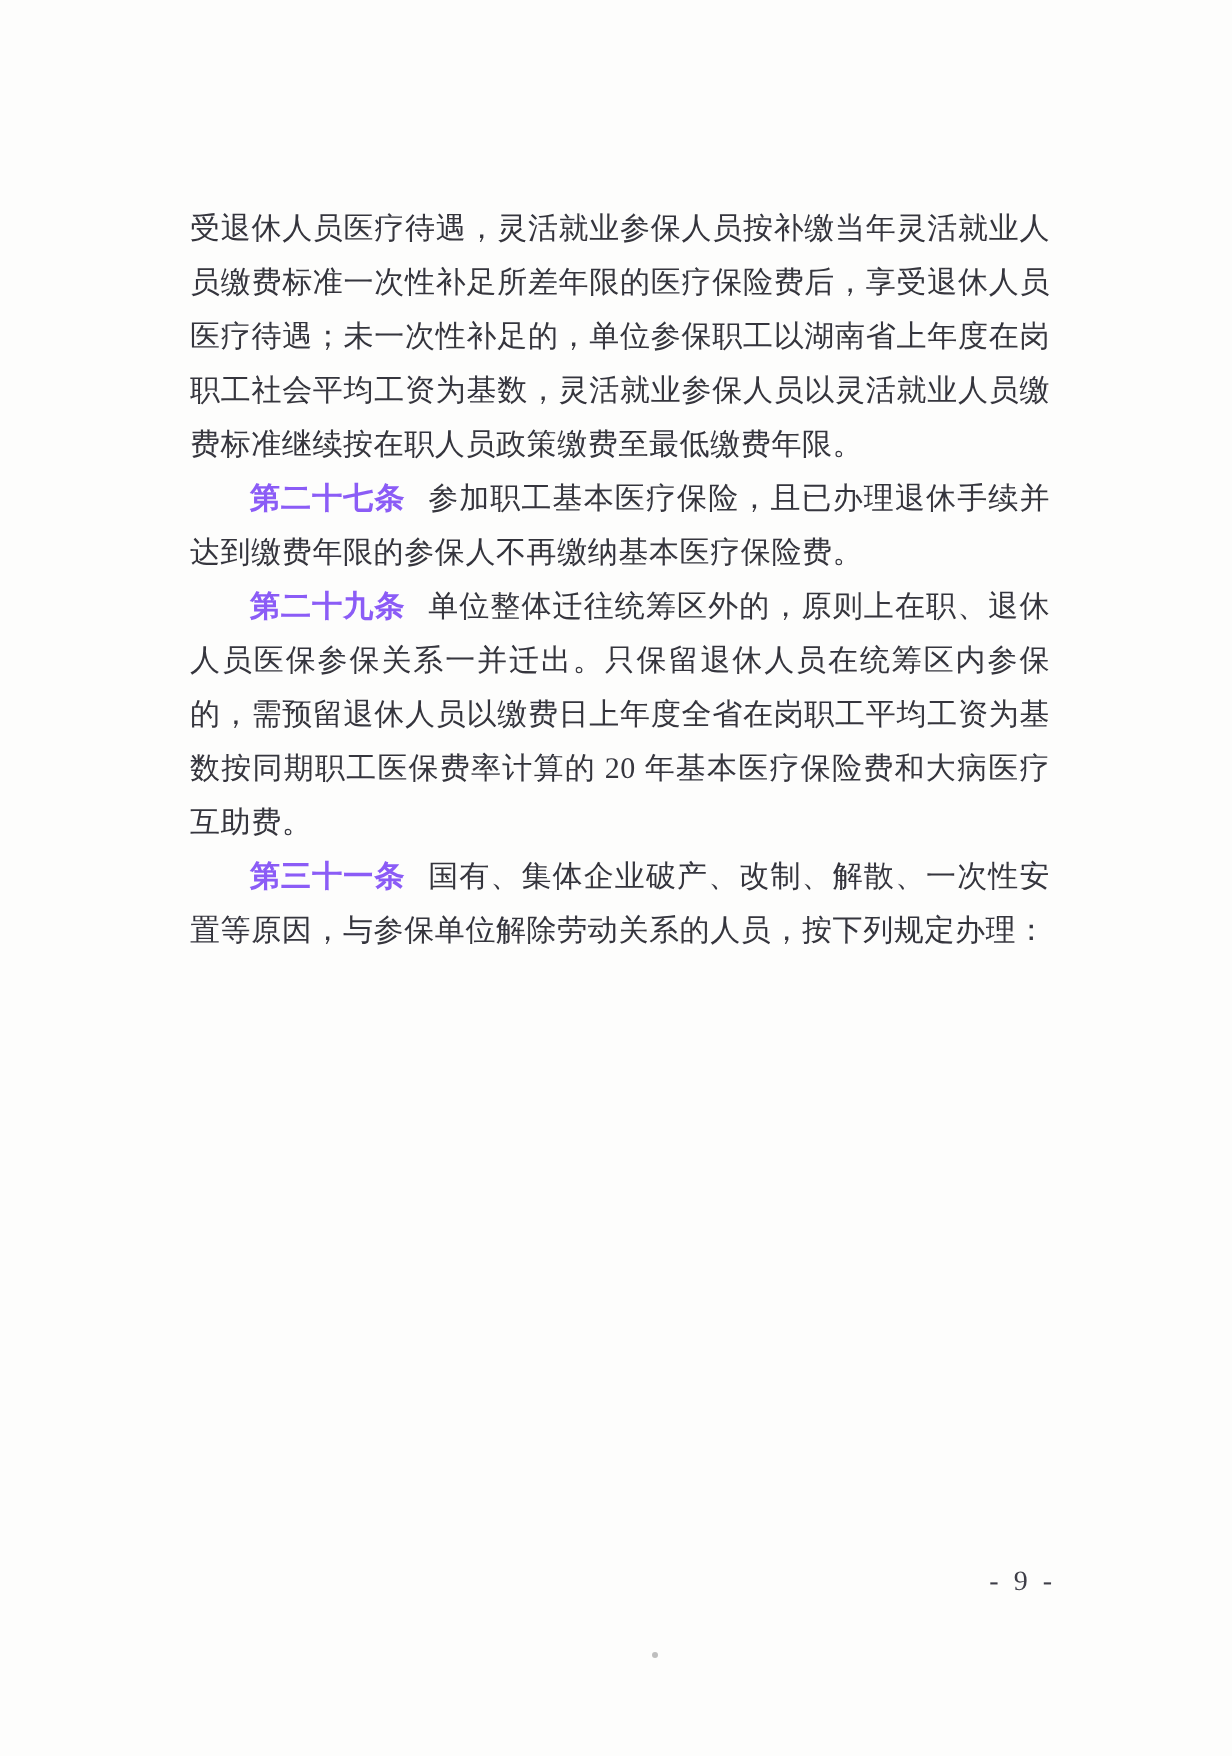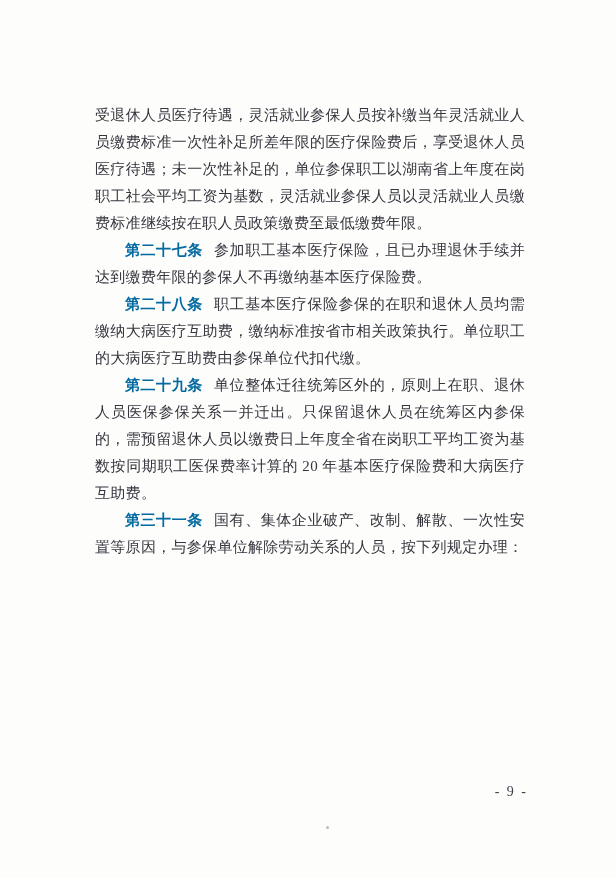--- a/index.html
+++ b/index.html
@@ -21,21 +21,21 @@
     font-size: 15px;
     line-height: 27px;
     text-align: justify;
     letter-spacing: 0.3px;
   }
   .para { margin: 0; }
   .para.indent { text-indent: 2em; }
   .art {
     font-weight: bold;
     margin-right: 0.75em;
-    color: #0369a1;
+    color: #8b5cf6;
   }
   .page-number {
     position: absolute;
     top: 784px;
     right: 88px;
     font-size: 14px;
     letter-spacing: 2px;
     color: #3e3e48;
     white-space: pre;
   }
@@ -53,21 +53,20 @@
 </head>
 <body>
 
 <div class="page">
   <div class="content">
 
     <p class="para"><span>受退休人员医疗待遇，灵活就业参保人员按补缴当年灵活就业人员缴费标准一次性补足所差年限的医疗保险费后，享受退休人员医疗待遇；未一次性补足的，单位参保职工以湖南省上年度在岗职工社会平均工资为基数，灵活就业参保人员以灵活就业人员缴费标准继续按在职人员政策缴费至最低缴费年限。</span></p>
 
     <p class="para indent"><b class="art">第二十七条</b><span>参加职工基本医疗保险，且已办理退休手续并达到缴费年限的参保人不再缴纳基本医疗保险费。</span></p>
 
-    <p class="para indent"><b class="art">第二十八条</b><span>职工基本医疗保险参保的在职和退休人员均需缴纳大病医疗互助费，缴纳标准按省市相关政策执行。单位职工的大病医疗互助费由参保单位代扣代缴。</span></p>
 
 
     <p class="para indent"><b class="art">第二十九条</b><span>单位整体迁往统筹区外的，原则上在职、退休人员医保参保关系一并迁出。只保留退休人员在统筹区内参保的，需预留退休人员以缴费日上年度全省在岗职工平均工资为基数按同期职工医保费率计算的 20 年基本医疗保险费和大病医疗互助费。</span></p>
 
     <p class="para indent"><b class="art">第三十一条</b><span>国有、集体企业破产、改制、解散、一次性安置等原因，与参保单位解除劳动关系的人员，按下列规定办理：</span></p>
 
   </div>
 
   <div class="page-number">- 9 -</div>
 

